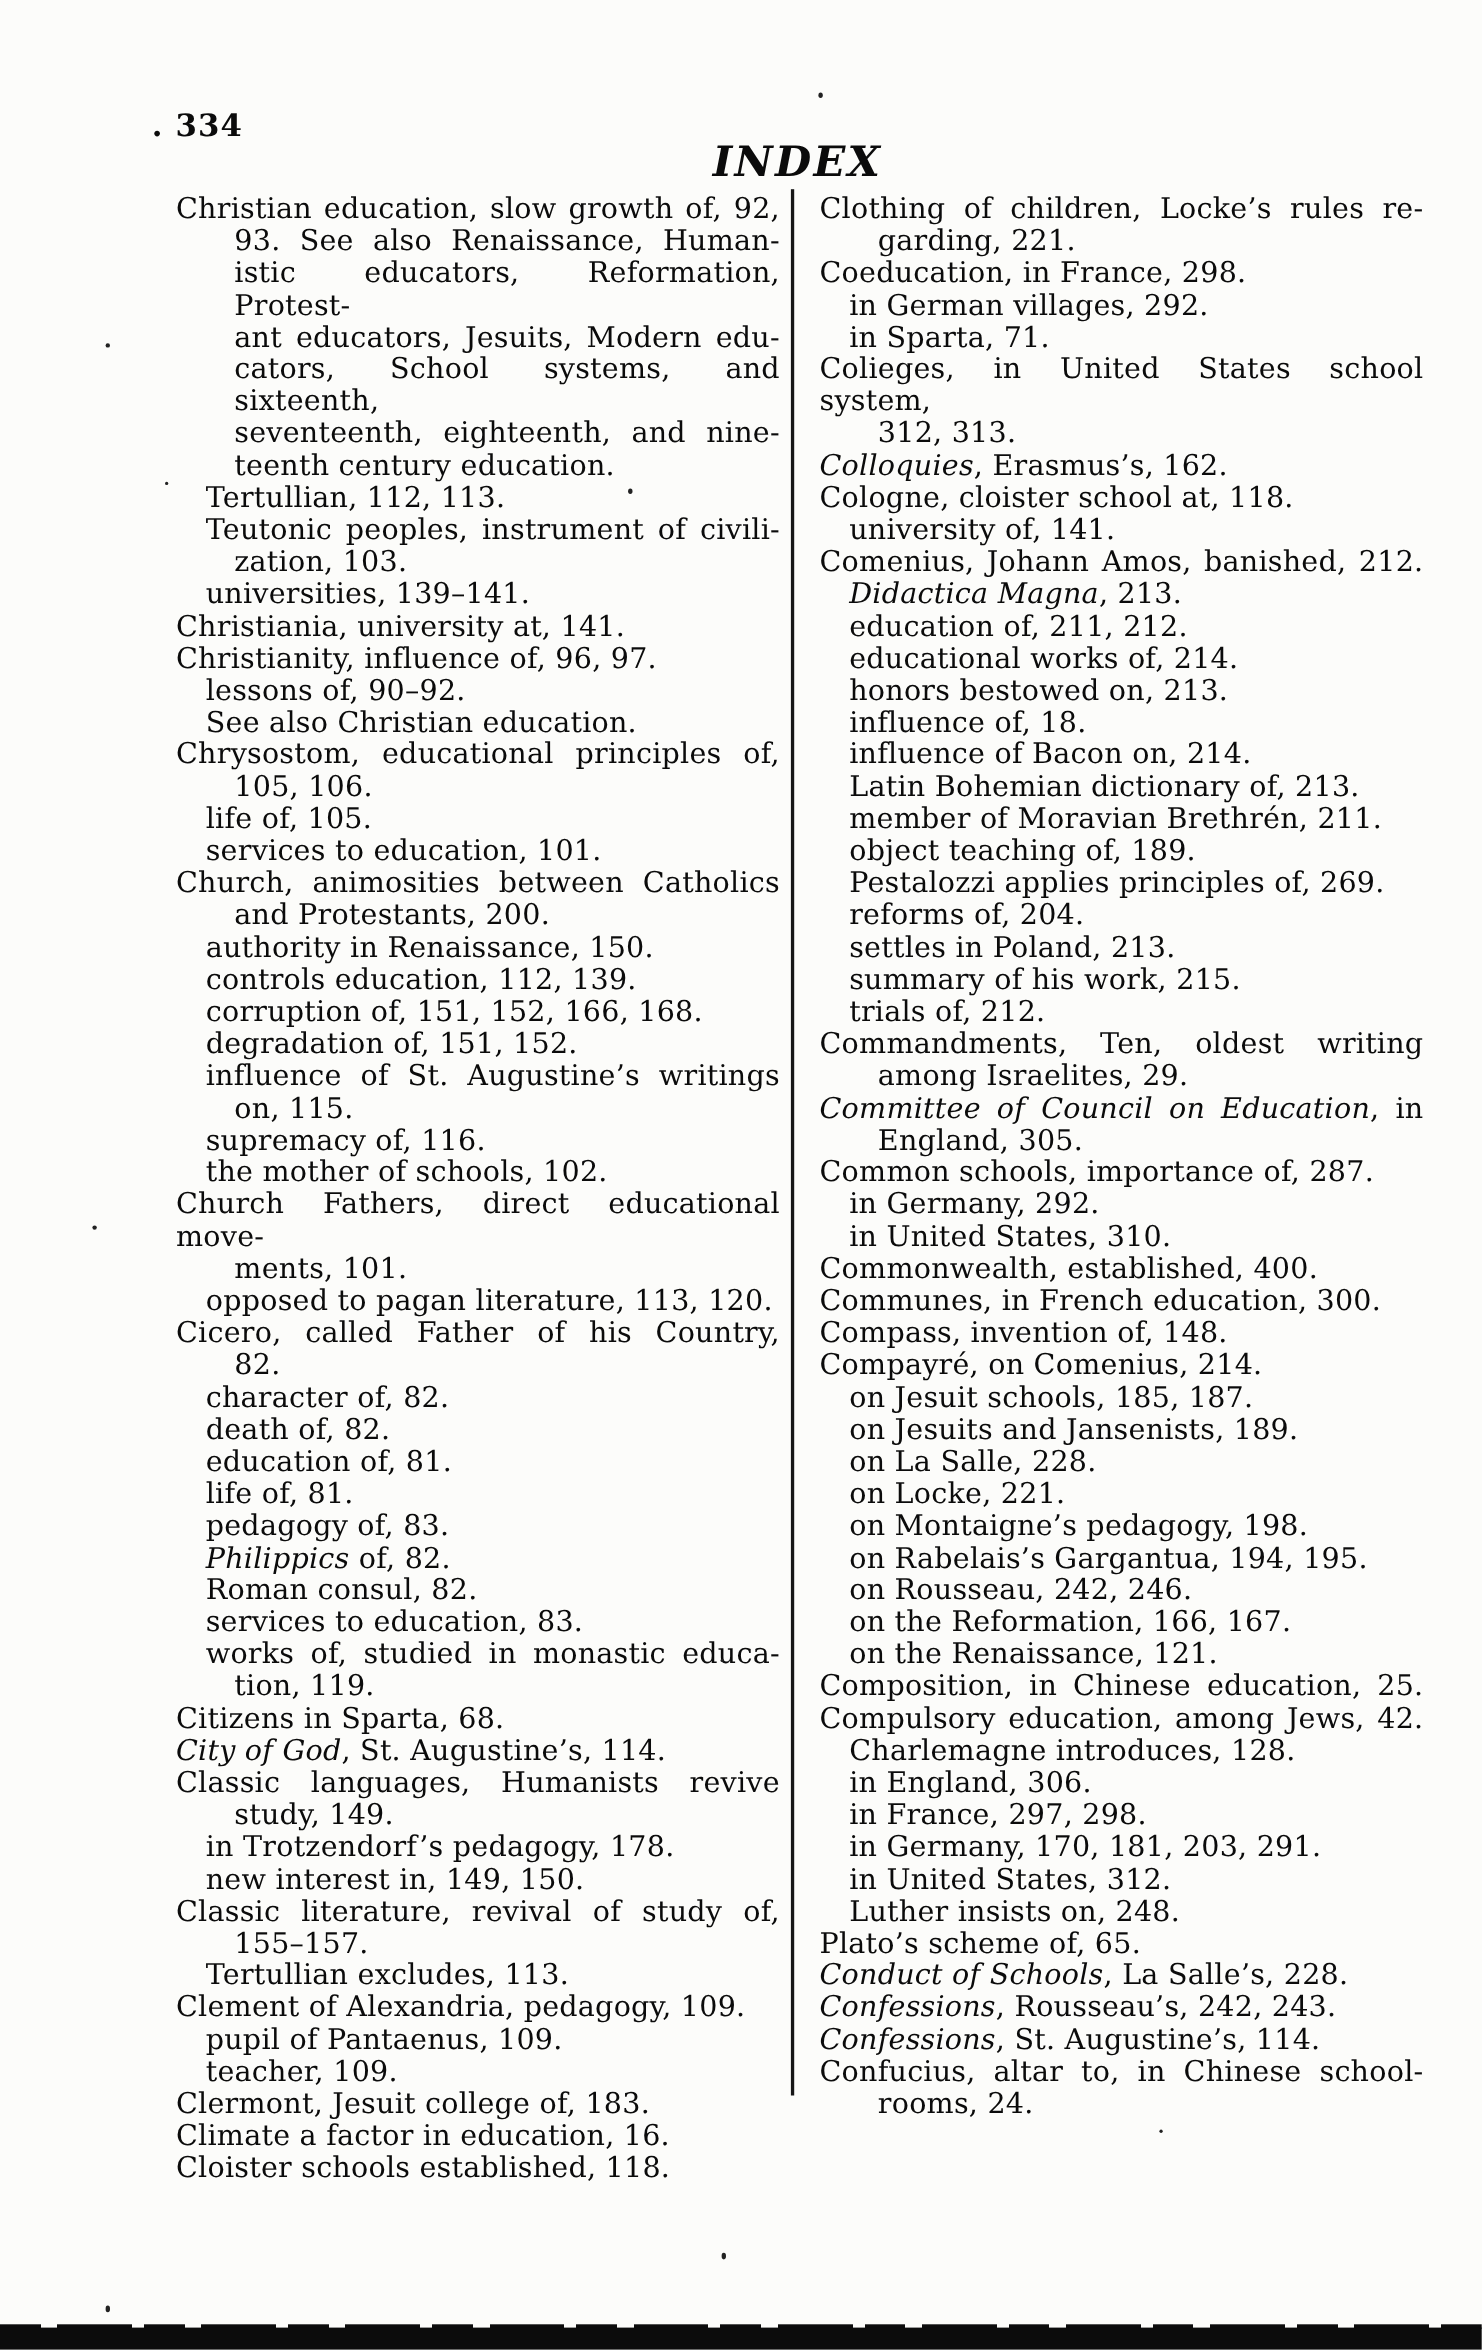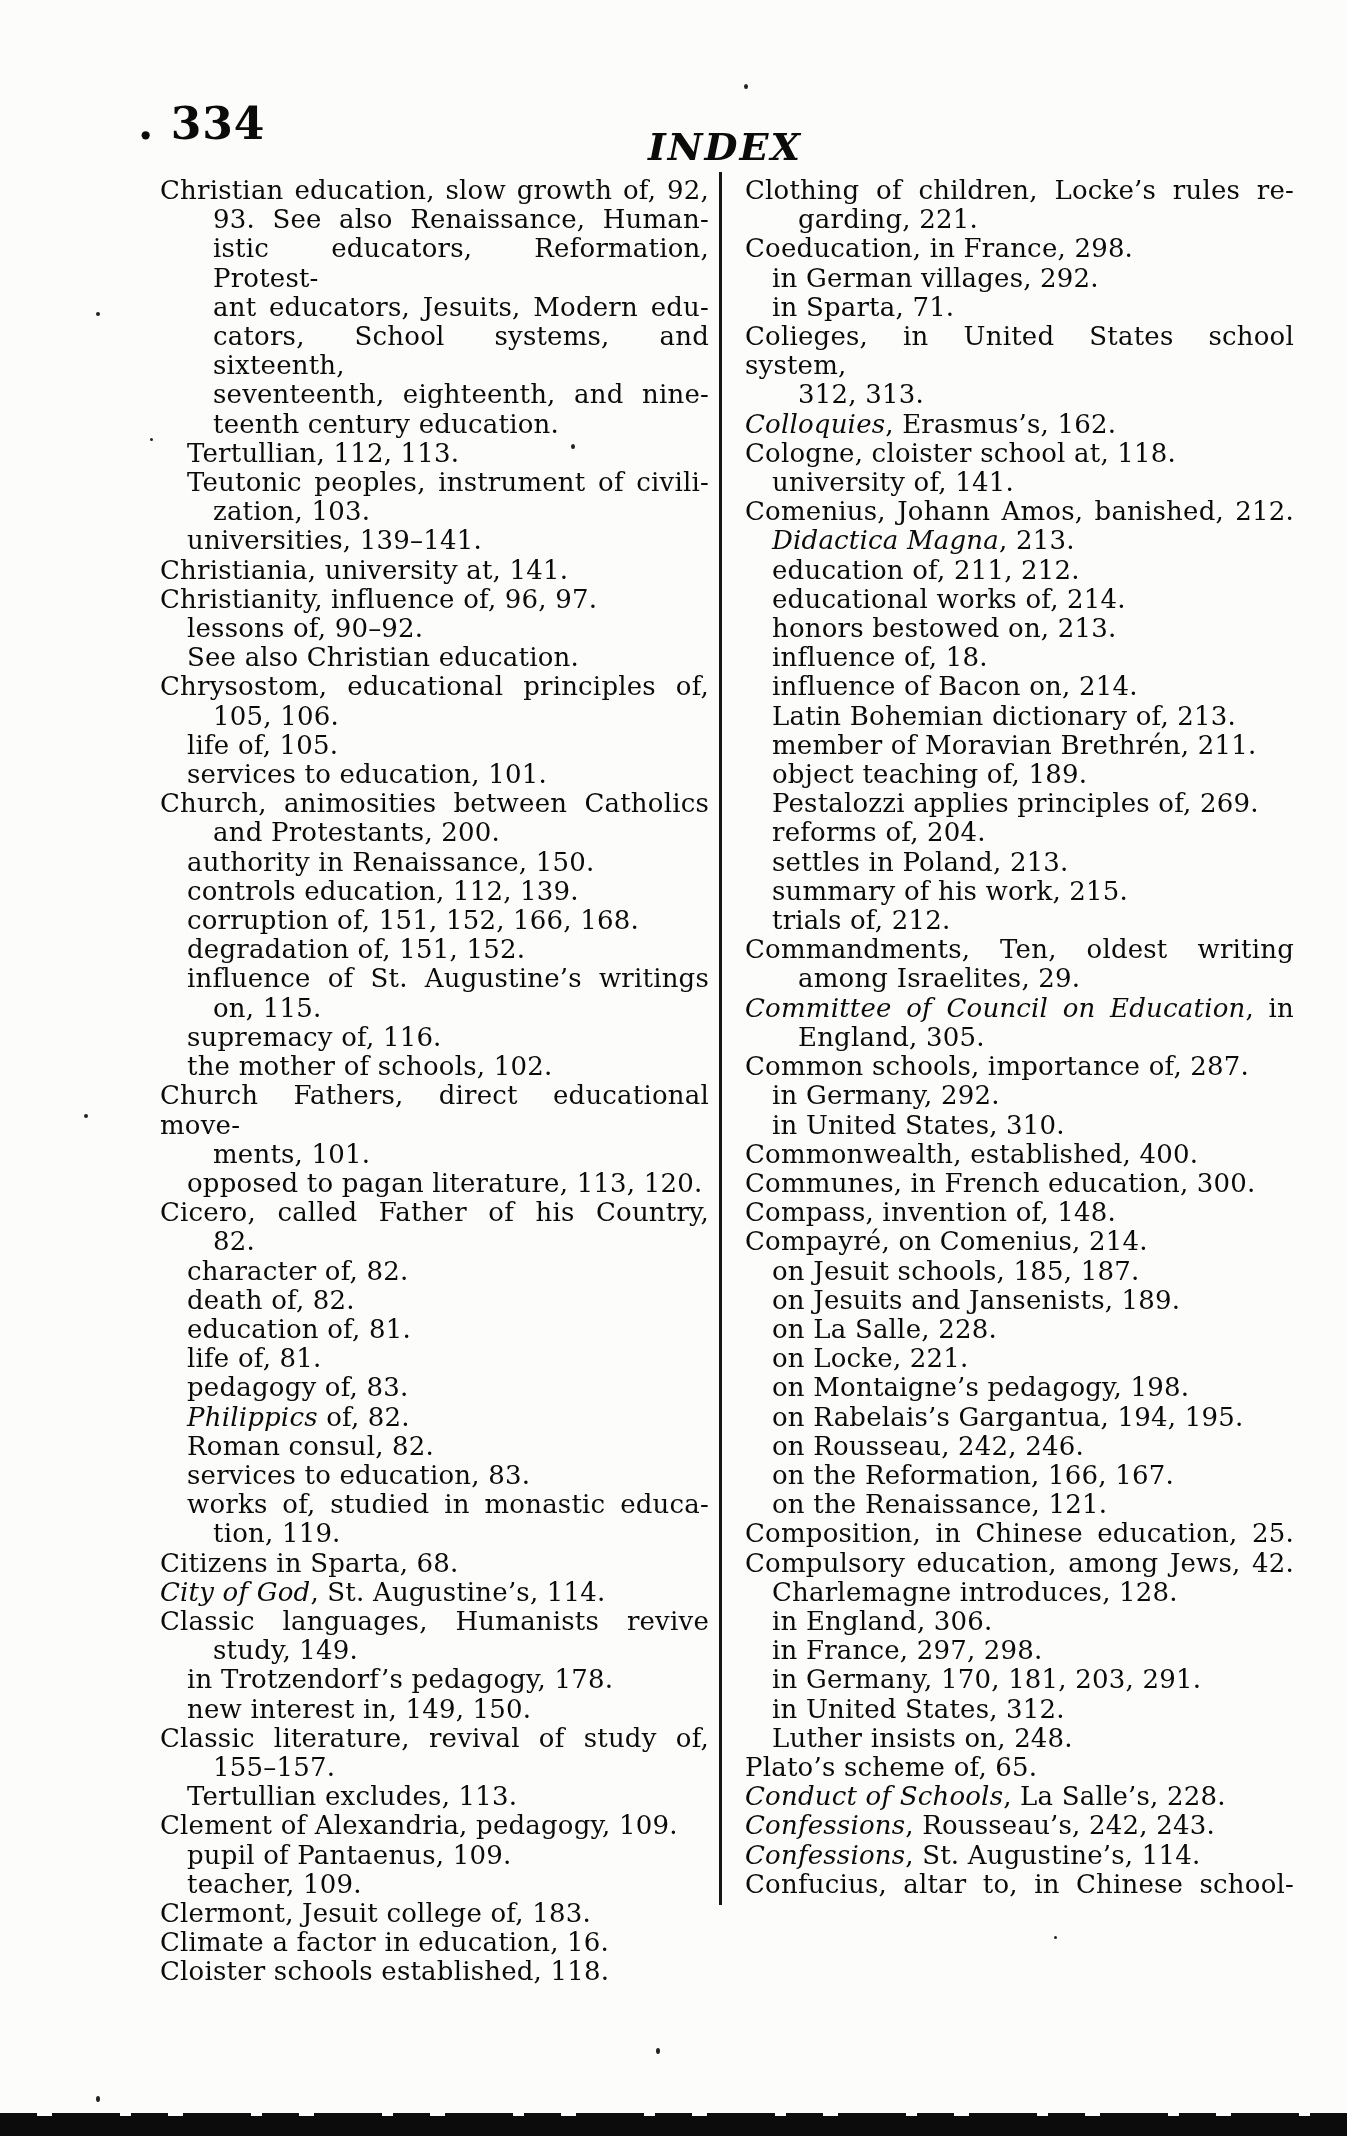--- a/index.html
+++ b/index.html
@@ -3,21 +3,21 @@
 <meta charset="utf-8">
 <style>
   html,body{margin:0;padding:0;}
   body{
     width:1347px;height:2136px;position:relative;overflow:hidden;
     background:#fcfcfa;color:#0b0b0b;
     font-family:"DejaVu Serif","Liberation Serif",serif;
   }
   .pagenum{
     position:absolute;left:138px;top:98px;
-    font-size:44px;font-weight:bold;letter-spacing:1px;
+    font-size:28px;font-weight:bold;letter-spacing:1px;
   }
   .pagetitle{
     position:absolute;left:648px;top:99px;
     font-size:38px;font-style:italic;font-weight:bold;letter-spacing:2px;margin-top:25px;
   }
   .col{
     position:absolute;top:176px;width:549px;
     font-size:26px;line-height:29.2px;letter-spacing:0.2px;
   }
   .col-left{left:160px;}
@@ -160,20 +160,21 @@
     <div class="line ind1">in England, 306.</div>
     <div class="line ind1">in France, 297, 298.</div>
     <div class="line ind1">in Germany, 170, 181, 203, 291.</div>
     <div class="line ind1">in United States, 312.</div>
     <div class="line ind1">Luther insists on, 248.</div>
     <div class="line ind0">Plato’s scheme of, 65.</div>
     <div class="line ind0"><i>Conduct of Schools</i>, La Salle’s, 228.</div>
     <div class="line ind0"><i>Confessions</i>, Rousseau’s, 242, 243.</div>
     <div class="line ind0"><i>Confessions</i>, St. Augustine’s, 114.</div>
     <div class="line ind0 just">Confucius, altar to, in Chinese school-</div>
+    <div class="line ind2">rooms, 24.</div>
   </div>
 
 <div class="speck" style="left:744px;top:84px;width:4px;height:5px;"></div>
 <div class="speck" style="left:96px;top:312px;width:4px;height:4px;"></div>
 <div class="speck" style="left:150px;top:438px;width:3px;height:3px;"></div>
 <div class="speck" style="left:571px;top:444px;width:4px;height:5px;"></div>
 <div class="speck" style="left:84px;top:1114px;width:4px;height:4px;"></div>
 <div class="speck" style="left:1054px;top:1936px;width:3px;height:3px;"></div>
 <div class="speck" style="left:656px;top:2048px;width:4px;height:6px;"></div>
 <div class="speck" style="left:96px;top:2096px;width:4px;height:6px;"></div>

